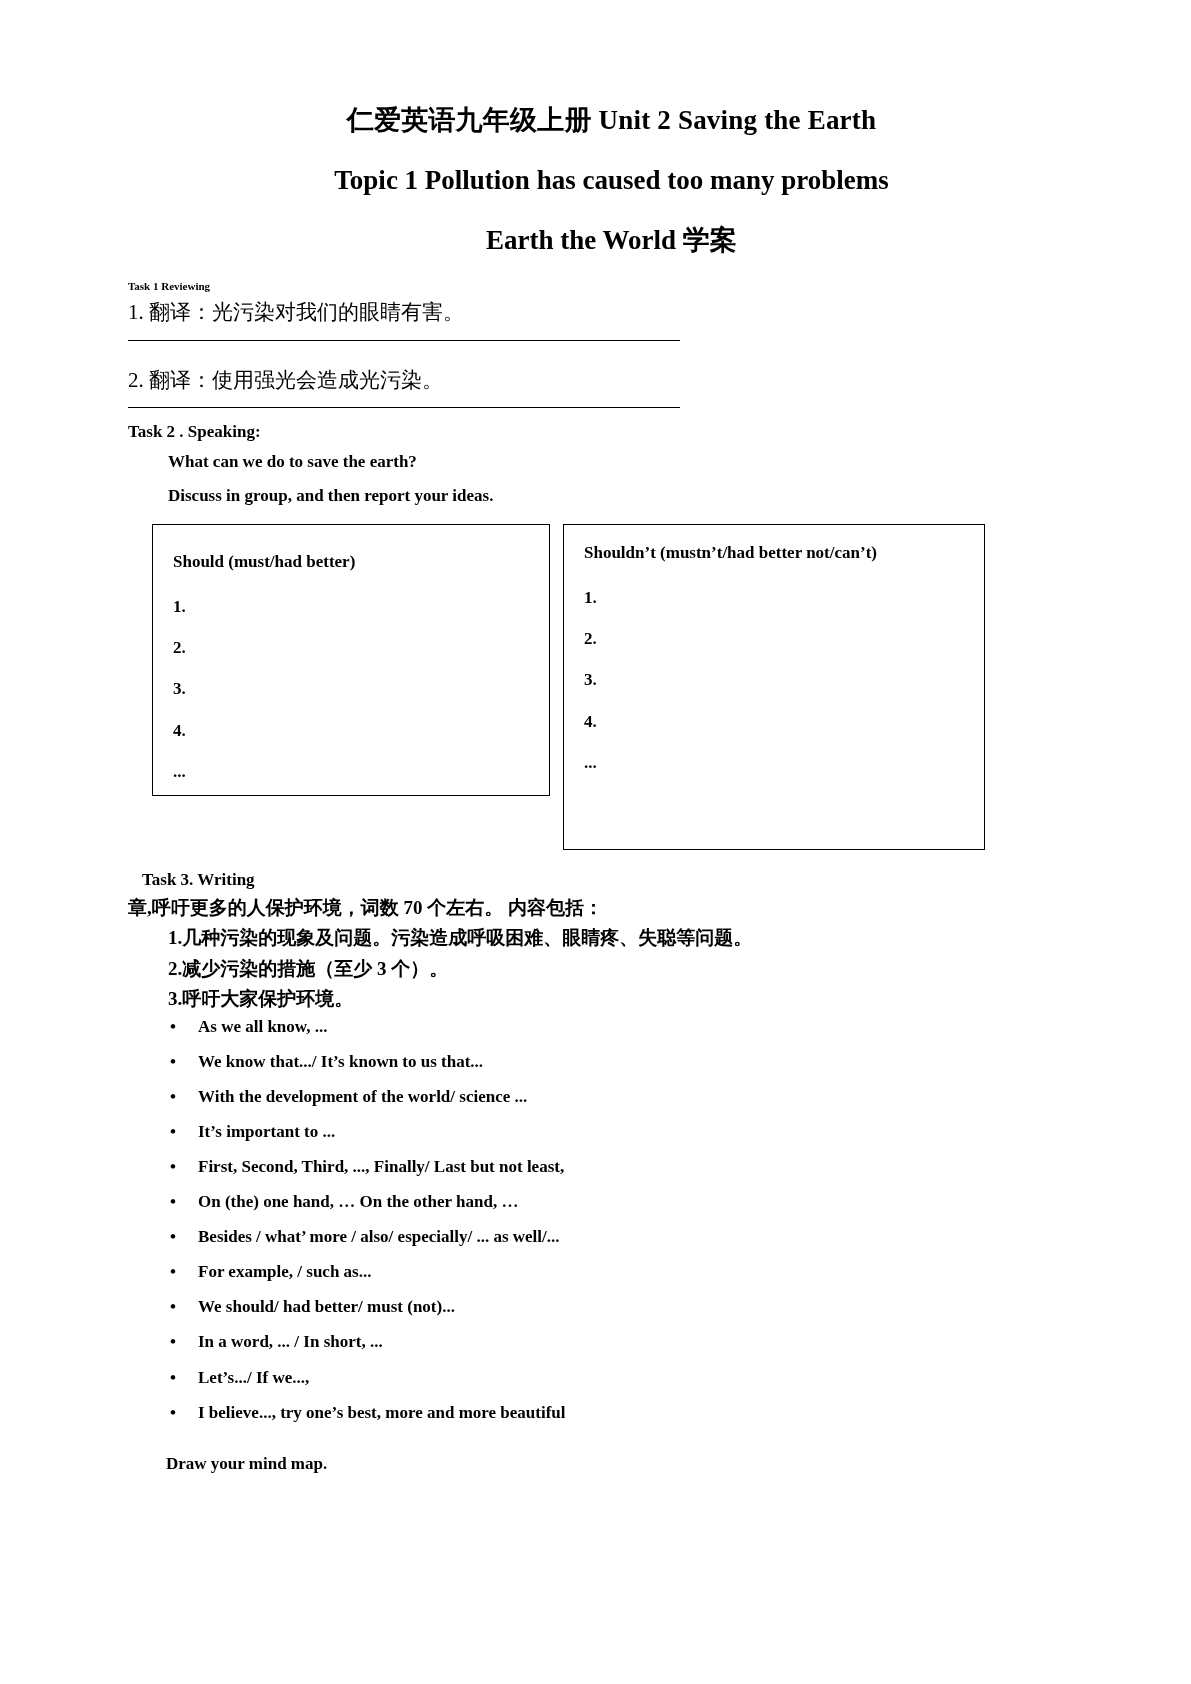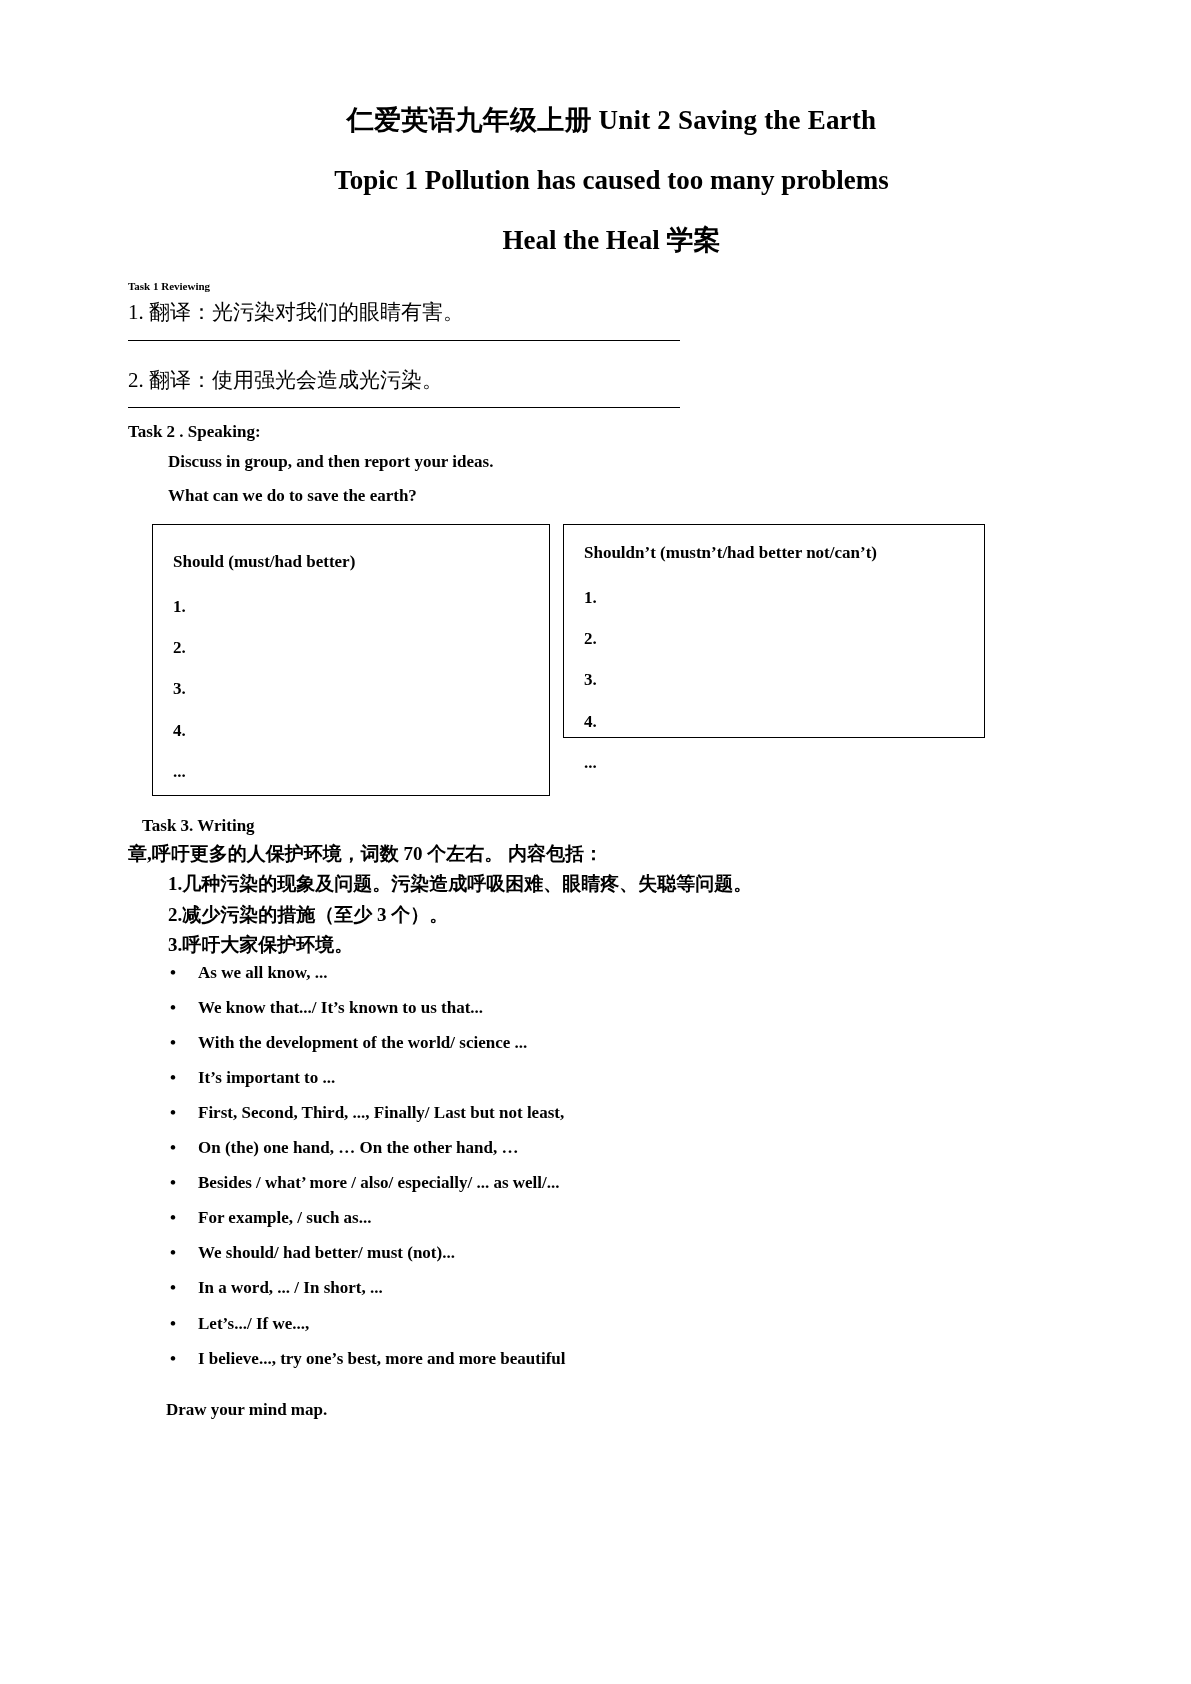--- a/index.html
+++ b/index.html
@@ -85,21 +85,21 @@
     display: flex;
     gap: 13px;
     margin: 16px 0 0 24px;
   }
   .box {
     border: 1.5px solid #000;
     box-sizing: border-box;
     padding: 26px 20px 14px 20px;
   }
   .box.left  { width: 398px; height: 272px; }
-  .box.right { width: 422px; height: 214px; padding-top: 17px; }
+  .box.right { width: 422px; height: 326px; padding-top: 17px; }
   .box-title {
     font-size: 17px;
     font-weight: bold;
     margin: 0 0 24px 0;
     line-height: 1.3;
   }
   .box-item {
     font-size: 17px;
     font-weight: bold;
     margin: 0 0 21px 0;
@@ -159,36 +159,36 @@
   }
 </style>
 </head>
 <body>
 
 <div class="page">
 
   <div class="title-block">
     <h1 class="doc-title">仁爱英语九年级上册 Unit 2 Saving the Earth</h1>
     <h2 class="doc-subtitle">Topic 1  Pollution has caused too many problems</h2>
-    <h2 class="doc-subtitle2">Heal the Heal 学案</h2>
+    <h2 class="doc-subtitle2">Earth the World 学案</h2>
   </div>
 
   <section>
     <div class="task-heading">Task 1 Reviewing</div>
     <div class="cn-line">1. 翻译：光污染对我们的眼睛有害。</div>
     <hr class="rule">
     <div class="gap-sm"></div>
     <div class="cn-line">2. 翻译：使用强光会造成光污染。</div>
     <hr class="rule">
   </section>
 
   <section>
     <div class="task2-heading">Task 2 . Speaking:</div>
+    <div class="indent-line">What can we do to save the earth?</div>
     <div class="indent-line">Discuss in group, and then report your ideas.</div>
-    <div class="indent-line">What can we do to save the earth?</div>
 
     <div class="boxes">
       <div class="box left">
         <div class="box-title">Should (must/had better)</div>
         <div class="box-item">1.</div>
         <div class="box-item">2.</div>
         <div class="box-item">3.</div>
         <div class="box-item">4.</div>
         <div class="box-item last">...</div>
       </div>

